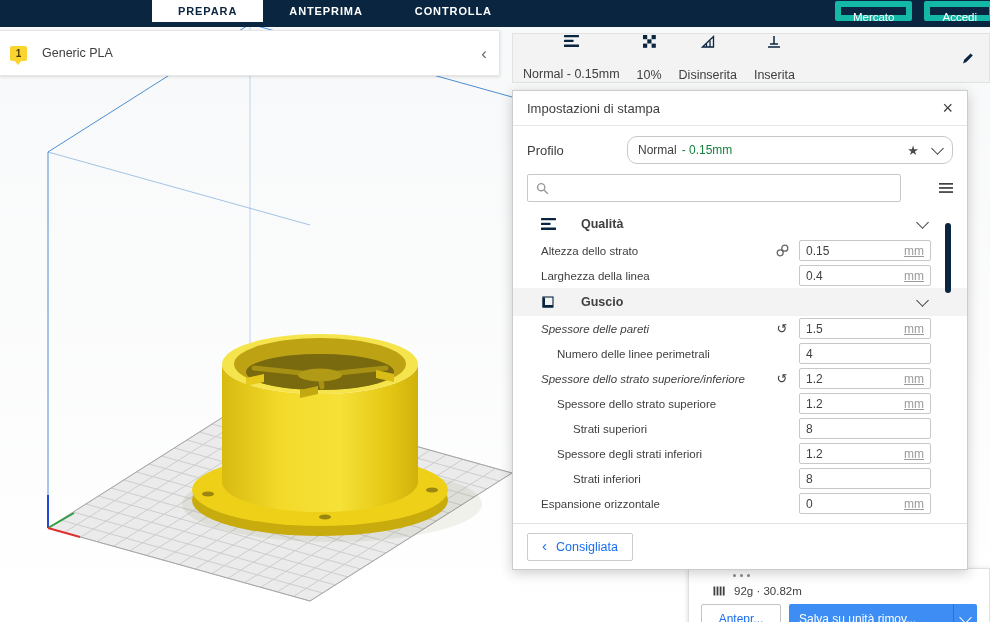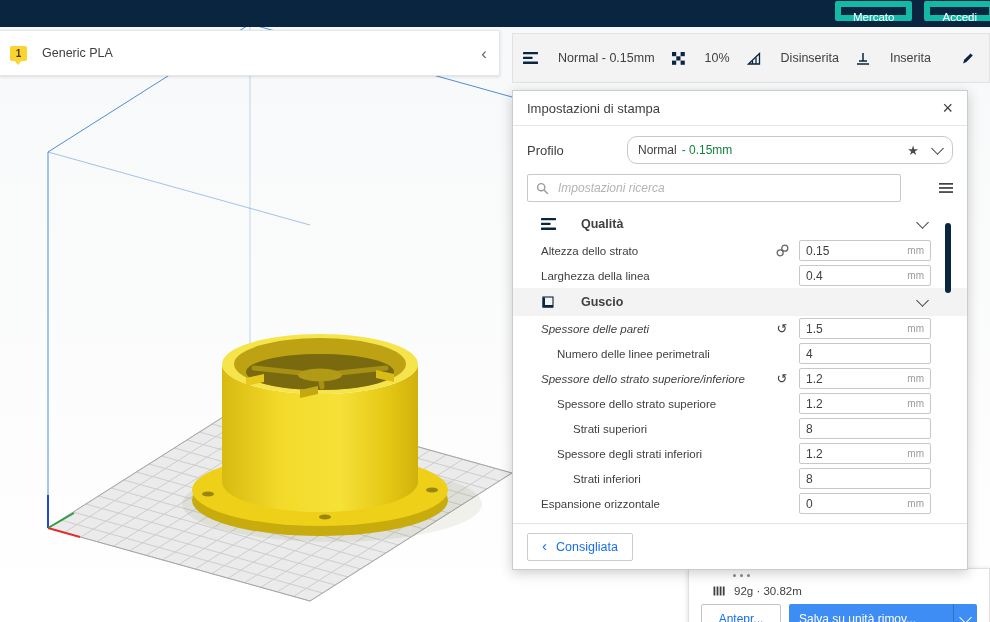--- a/index.html
+++ b/index.html
@@ -23,21 +23,21 @@
     border:1px solid #e6e6e6; border-left:none; box-shadow:0 1px 3px rgba(0,0,0,.12);
     display:flex; align-items:center; padding:0 12px 0 10px; box-sizing:border-box; }
   .extruder-badge { position:relative; width:17px; height:15px; background:#fcd42f; border-radius:2px;
     display:flex; align-items:center; justify-content:center; font-size:10px; font-weight:bold; color:#463a00; }
   .extruder-badge:after { content:""; position:absolute; top:14px; left:4px; border-left:4.5px solid transparent; border-right:4.5px solid transparent; border-top:5px solid #fcd42f; }
   .material-name { margin-left:15px; font-size:12.5px; color:#404040; }
   .collapse-btn { margin-left:auto; color:#666; font-size:17px; line-height:1; cursor:pointer; }
   
   .summary-bar { position:absolute; top:33px; left:512px; right:0; height:50px; background:#f3f3f3;
     border:1px solid #e2e2e2; z-index:4; display:flex; align-items:center; padding:0 14px 0 10px; box-sizing:border-box; color:#0a2540; }
-  .sum-item { display:flex; align-items:center; gap:20px; margin-right:17px; }
+  .sum-item { display:flex; align-items:center; gap:20px; margin-right:17px;flex-direction:column; }
   .sum-text { font-size:12.5px; color:#404040; white-space:nowrap; }
   .pencil-wrap { margin-left:auto; }
   
   .settings-panel { position:absolute; top:90px; left:512px; width:456px; height:480px; background:#fff;
     border:1px solid #cccccc; box-shadow:0 3px 12px rgba(0,0,0,.2); z-index:6; box-sizing:border-box; }
   .sp-header { height:34px; display:flex; align-items:center; padding:0 14px; border-bottom:1px solid #e6e6e6; }
   .sp-title { font-size:13px; color:#404040; }
   .sp-close { margin-left:auto; font-size:18px; color:#404040; line-height:1; cursor:pointer; }
   .profile-row { display:flex; align-items:center; margin:10px 14px 0; }
   .profile-label { width:100px; font-size:13px; color:#404040; }
@@ -56,21 +56,21 @@
   .sec-icon { display:flex; color:#0a2540; width:15px; }
   .sec-label { font-weight:bold; font-size:12.5px; color:#404040; margin-left:25px; flex:1; }
   .row { display:flex; align-items:center; height:25px; padding:0 36px 0 28px; }
   .row .lbl { flex:1; font-size:11.5px; color:#404040; white-space:nowrap; overflow:hidden; }
   .row.i1 .lbl { padding-left:16px; }
   .row.i2 .lbl { padding-left:32px; }
   .row.mod .lbl { font-style:italic; }
   .affix { width:22px; text-align:center; color:#404040; font-size:13px; display:flex; justify-content:center; cursor:pointer; }
   .field { width:132px; height:21px; border:1px solid #c8c8c8; border-radius:2px; background:#fff; display:flex; align-items:center; padding:6px 6px; font-size:12px; box-sizing:border-box; margin-left:6px; }
   .field .val { flex:1; color:#404040; }
-  .field .unit { color:#9b9b9b; font-size:10px; }
+  .field .unit { color:#9b9b9b; font-size:12px;text-decoration:underline; }
   .chev { width:8px; height:8px; border-right:1.5px solid #404040; border-bottom:1.5px solid #404040; transform:rotate(45deg); display:inline-block; margin-top:-4px; }
   .chev.white { border-color:#ffffff; }
   .ps-chev { margin-left:14px; }
   .sp-scrollbar { position:absolute; top:132px; right:16px; width:6px; height:70px; background:#0a2540; border-radius:3px; }
   .sp-footer { position:absolute; left:0; right:0; bottom:0; height:46px; border-top:1px solid #e2e2e2; display:flex; align-items:center; padding:0 14px; box-sizing:border-box; background:#fff; }
   .recommended-btn { height:28px; border:1px solid #cccccc; border-radius:2px; background:#fff; color:#196ef0; font-size:12.5px; display:flex; align-items:center; gap:9px; padding:0 14px; font-family:inherit; cursor:pointer; }
   .back-glyph { font-size:15px; line-height:1; margin-top:-2px; }
   
   .print-card { position:absolute; top:568px; left:688px; width:302px; height:80px; background:#fff;
     border:1px solid #e0e0e0; box-shadow:0 1px 5px rgba(0,0,0,.15); z-index:5; box-sizing:border-box; }
@@ -168,20 +168,25 @@
       <polygon points="300,390 318,386 318,394 300,398" fill="#c4a811"></polygon>
     </g>
     <g stroke-width="2">
       <line x1="48" y1="528" x2="48" y2="495" stroke="#2146d8"></line>
       <line x1="48" y1="528" x2="74" y2="513" stroke="#2f9e44"></line>
       <line x1="48" y1="528" x2="80" y2="537" stroke="#e03131"></line>
     </g>
   </svg>
 
   <header class="topbar">
+    <div class="tabs">
+      <div class="tab active">PREPARA</div>
+      <div class="tab">ANTEPRIMA</div>
+      <div class="tab">CONTROLLA</div>
+    </div>
     <div class="topbar-right">
       <button class="btn-ghost">Mercato</button>
       <button class="btn-ghost">Accedi</button>
     </div>
   </header>
 
   <div class="material-card">
     <div class="extruder-badge">
       <span>1</span>
     </div>
@@ -256,21 +261,20 @@
     </div>
 
     <div class="search-row">
       <div class="search-box">
         <span style="display:flex">
           <svg width="13" height="13" viewBox="0 0 13 13" fill="none" stroke="#999" stroke-width="1.4">
               <circle cx="5.2" cy="5.2" r="3.6"></circle>
               <line x1="8" y1="8" x2="11.8" y2="11.8"></line>
             </svg>
         </span>
-        <input class="search-input" type="text" placeholder="Impostazioni ricerca" style="">
       </div>
       <span class="menu-btn">
         <svg width="14" height="12" viewBox="0 0 14 12" fill="#404040">
             <rect x="0" y="1" width="14" height="1.7"></rect>
             <rect x="0" y="5.1" width="14" height="1.7"></rect>
             <rect x="0" y="9.2" width="14" height="1.7"></rect>
           </svg>
       </span>
     </div>
 

